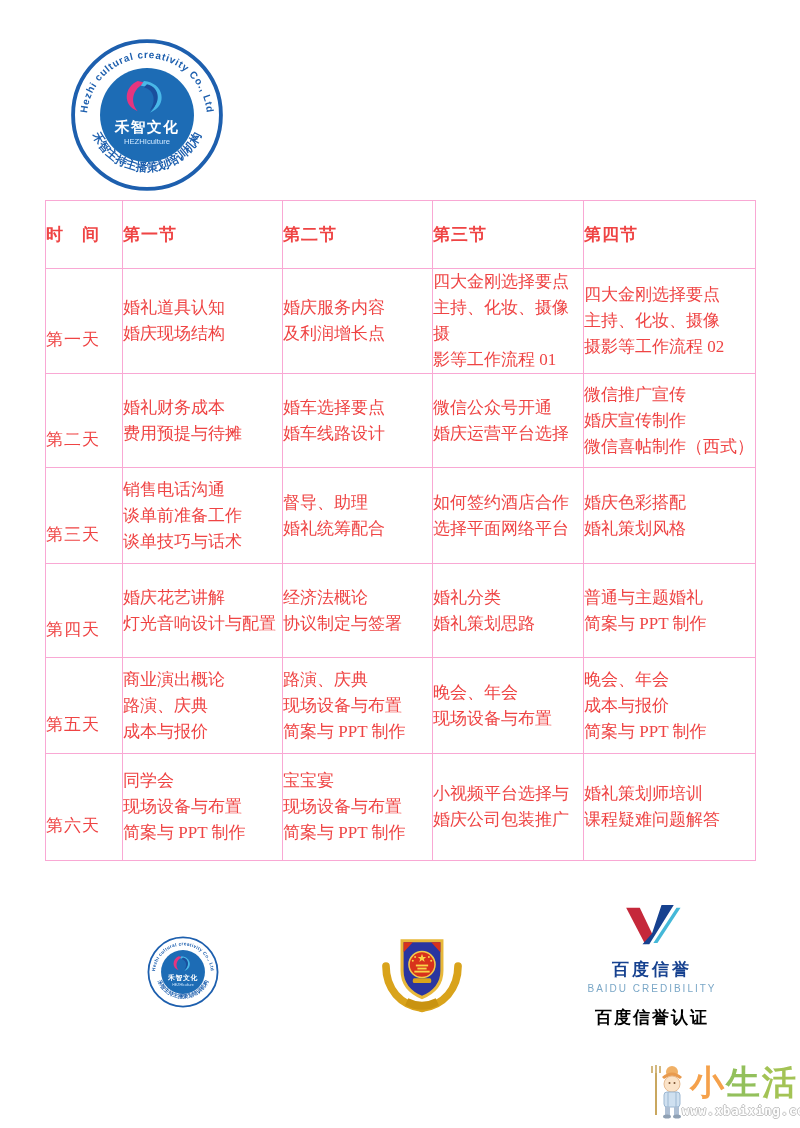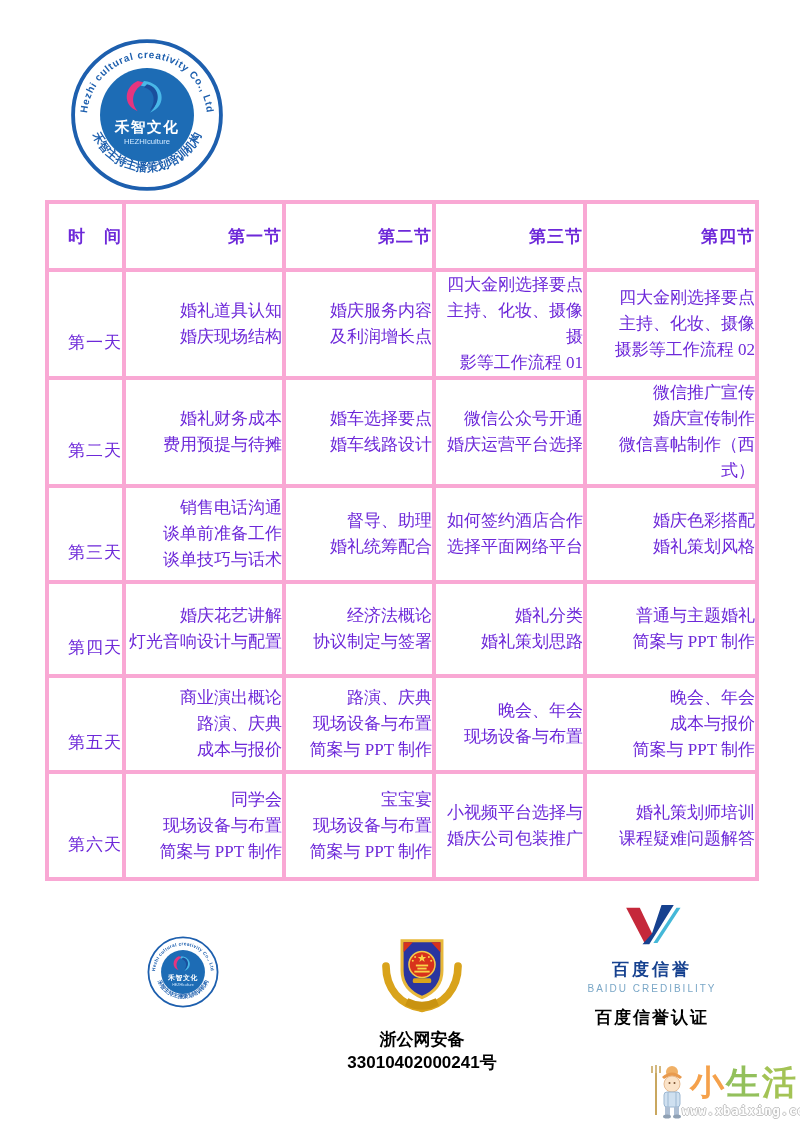--- a/index.html
+++ b/index.html
@@ -14,22 +14,22 @@
   .header-logo { position:absolute; left:70px; top:38px; width:154px; height:154px; }
   .page-title {
     position:absolute; left:268px; top:82px; width:492px;
     font-size:46px; font-weight:bold; letter-spacing:1px; text-align:center;
     color:#000; white-space:nowrap;
   }
 
   
   table.course { position:absolute; left:45px; top:200px; border-collapse:collapse; table-layout:fixed; }
   table.course th, table.course td {
-    border:4px solid #f9a8d4; text-align:right; vertical-align:middle;
-    font-size:17px; color:#6d28d9;
+    border:1px solid #f9a8d4; text-align:left; vertical-align:middle;
+    font-size:17px; color:#ef4444;
   }
   table.course thead th { font-weight:bold; letter-spacing:1px; }
   table.course td .cell, table.course th .cell { white-space:pre-line; line-height:26px; }
   td.day-col { vertical-align:top; padding-top:37px; font-weight:normal; letter-spacing:1px; }
 
   
   .footer { font-family:"Liberation Sans","DejaVu Sans",sans-serif; }
   .footer-left  { position:absolute; left:72px;  top:936px; width:222px; text-align:center; }
   .footer-left svg { width:72px; height:72px; }
   .copyright-text { margin-top:10px; font-size:15px; color:#2b2b2b;
@@ -264,21 +264,20 @@
         <polygon fill="#f9d348" points="60,30 61.5,34 65.5,34 62.3,36.6 63.5,40.6 60,38.2 56.5,40.6 57.7,36.6 54.5,34 58.5,34"></polygon>
         <circle cx="51" cy="34" r="1.3" fill="#f9d348"></circle>
         <circle cx="69" cy="34" r="1.3" fill="#f9d348"></circle>
         <circle cx="48" cy="39" r="1.3" fill="#f9d348"></circle>
         <circle cx="72" cy="39" r="1.3" fill="#f9d348"></circle>
         <rect x="52" y="44" width="16" height="2.4" fill="#f9d348"></rect>
         <rect x="54" y="48" width="12" height="2.4" fill="#f9d348"></rect>
         <rect x="50" y="52" width="20" height="2.4" fill="#f9d348"></rect>
         <rect x="48" y="62" width="24" height="6" rx="2" fill="#d9a31b"></rect>
       </svg>
-      <div class="police-record-text">浙公网安备 33010402000241号</div>
     </div>
 
     <div class="footer-right">
       <svg viewBox="0 0 100 70">
         <polygon points="12,8 32,8 52,50 40,62" fill="#c5283a"></polygon>
         <polygon points="64,4 82,4 46,62 36,62 50,46" fill="#16418f"></polygon>
         <polygon points="86,8 92,8 58,60 52,60" fill="#44b8d8"></polygon>
       </svg>
       <div class="baidu-cn">百度信誉</div>
       <div class="baidu-en">BAIDU CREDIBILITY</div>

